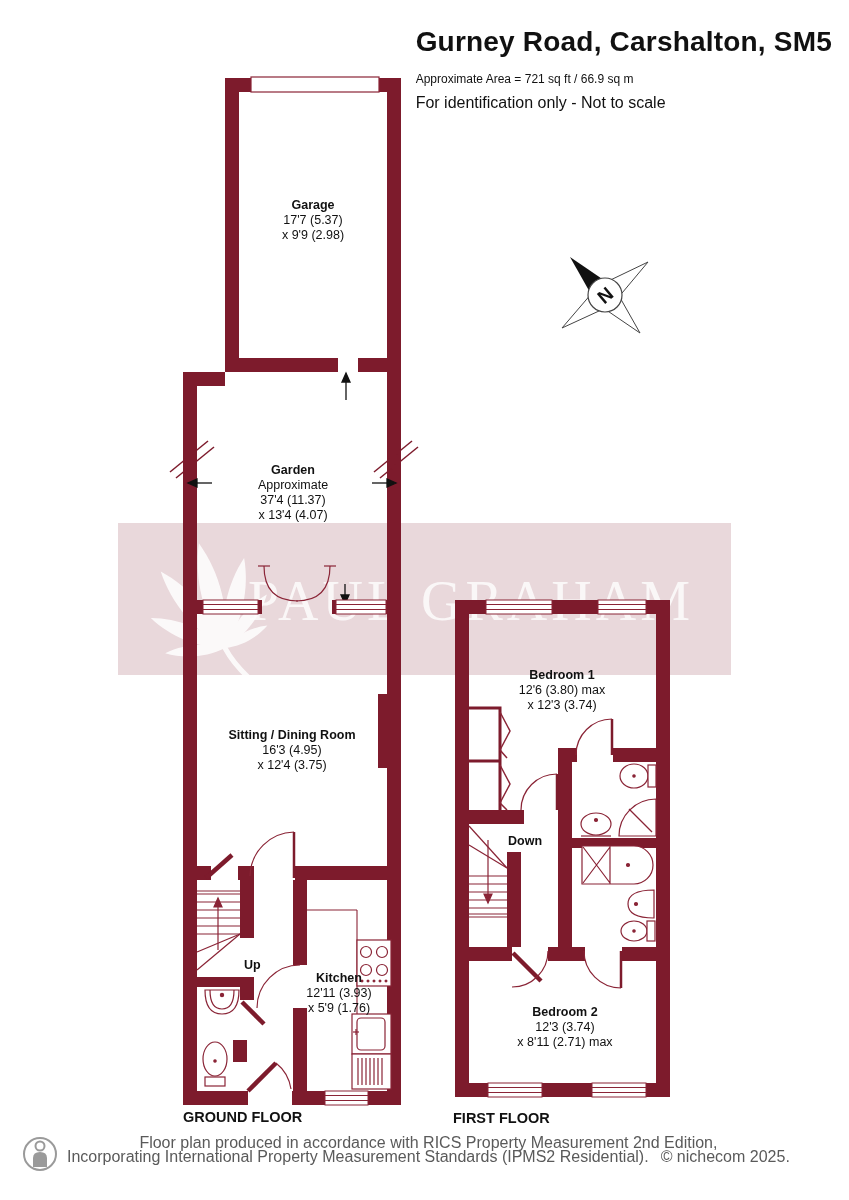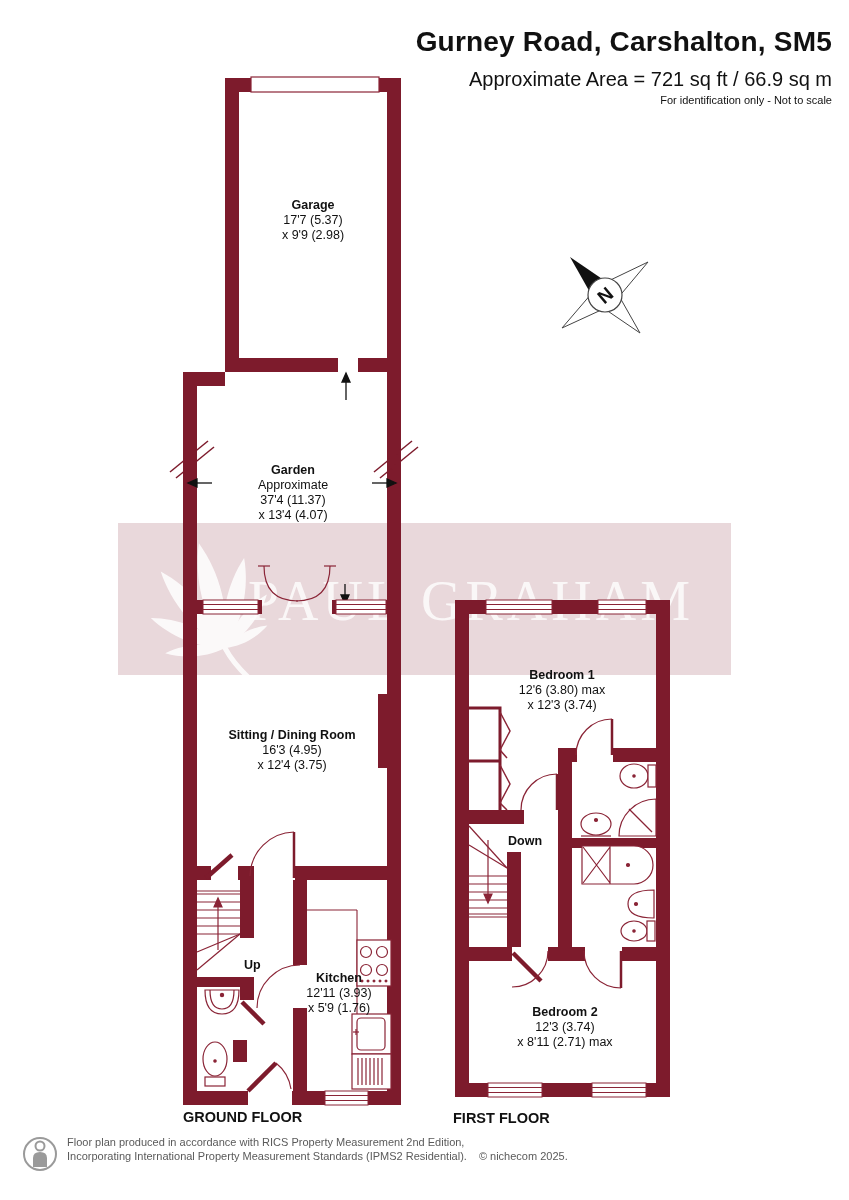--- a/index.html
+++ b/index.html
@@ -1,29 +1,29 @@
 <!DOCTYPE html>
 <html><head>
 <meta charset="utf-8">
 <style>
   html,body{margin:0;padding:0;background:#ffffff;}
   body{width:849px;height:1200px;position:relative;font-family:"Liberation Sans",sans-serif;color:#111;overflow:hidden;}
-  .header{position:absolute;top:26px;right:17px;text-align:right;margin-left:47px;}
+  .header{position:absolute;top:26px;right:17px;text-align:left;margin-left:47px;}
   .header .title{font-size:28px;font-weight:700;letter-spacing:.2px;margin:0 0 10px 0;}
-  .header .area-line{font-size:20px;line-height:22px;font-weight:400;}
-  .header .note{font-size:11px;margin-top:4px;font-weight:400;}
+  .header .area-line{font-size:12px;line-height:22px;font-weight:400;}
+  .header .note{font-size:16px;margin-top:4px;font-weight:400;}
   svg text{font-family:"Liberation Sans",sans-serif;fill:#111;}
   .room-name{font-size:12.5px;font-weight:700;}
   .room-dim{font-size:12.5px;font-weight:400;}
   .floor-label{font-size:14.5px;font-weight:700;}
   .stairs-label{font-size:12.5px;font-weight:700;}
   .wm-text{font-family:"Liberation Serif",serif;font-size:56px;letter-spacing:4px;fill:#ffffff;opacity:.8;}
   .compass-n{font-size:19px;font-weight:700;fill:#111;}
   .footer{position:absolute;left:22px;top:1136px;display:flex;align-items:flex-start;}
-  .footer .txt{margin-left:9px;font-size:11px;line-height:13.5px;color:#5a5a5a;}
+  .footer .txt{margin-left:9px;font-size:16px;line-height:13.5px;color:#5a5a5a;text-align:center;}
   .footer .gap1{display:inline-block;width:12px;}
   .footer .gap2{display:inline-block;width:26px;}
 </style>
 </head>
 <body>
 
 <div class="header">
   <div class="title">Gurney Road, Carshalton, SM5</div>
   <div class="area-line">Approximate Area = 721 sq ft / 66.9 sq m</div>
   <div class="note">For identification only - Not to scale</div>

